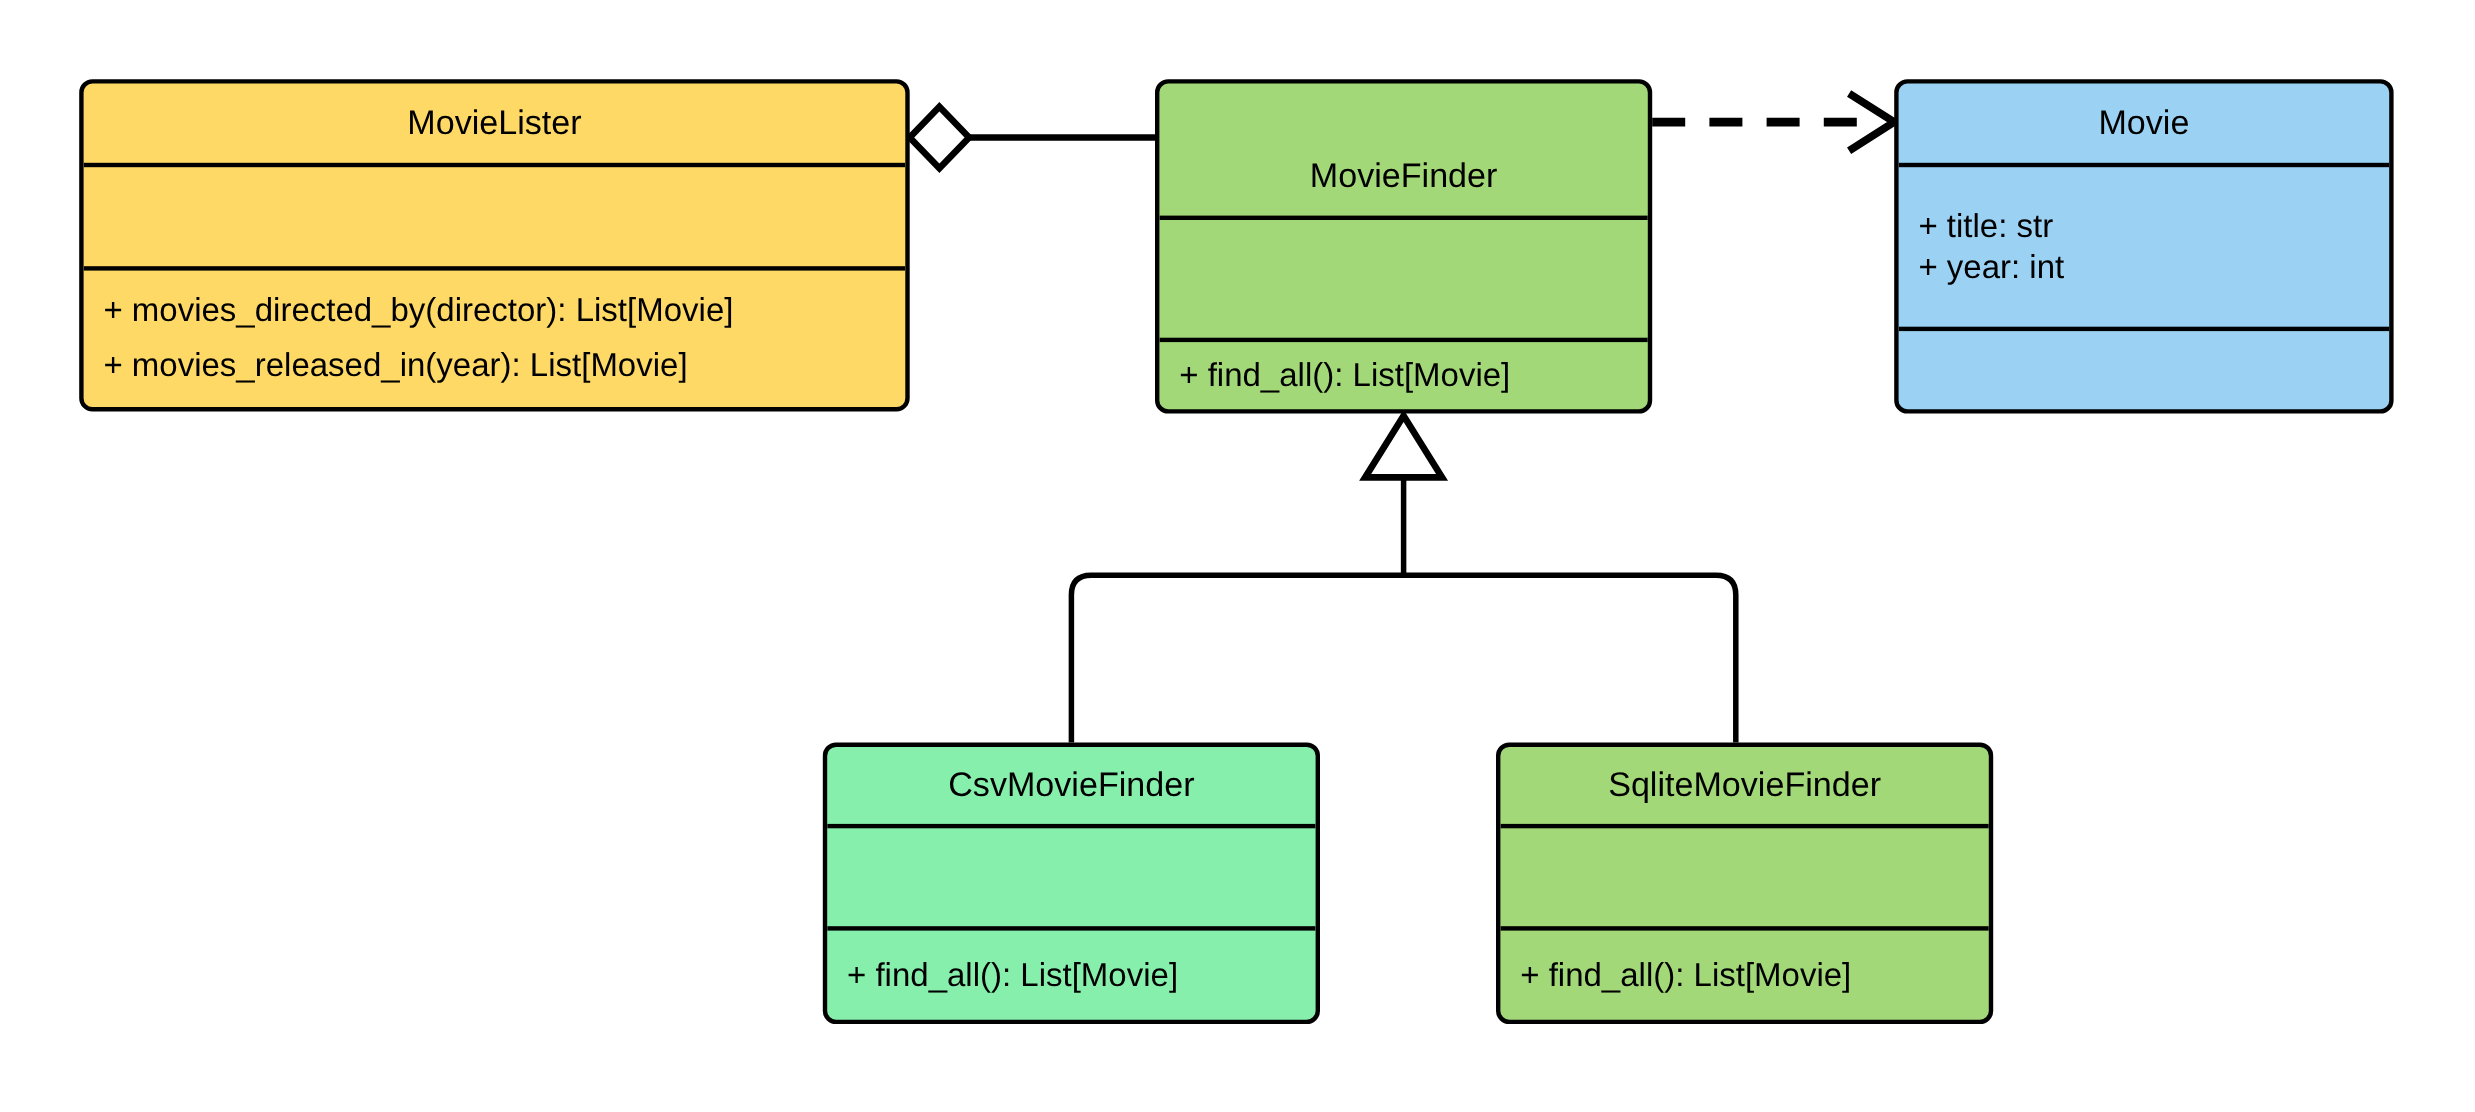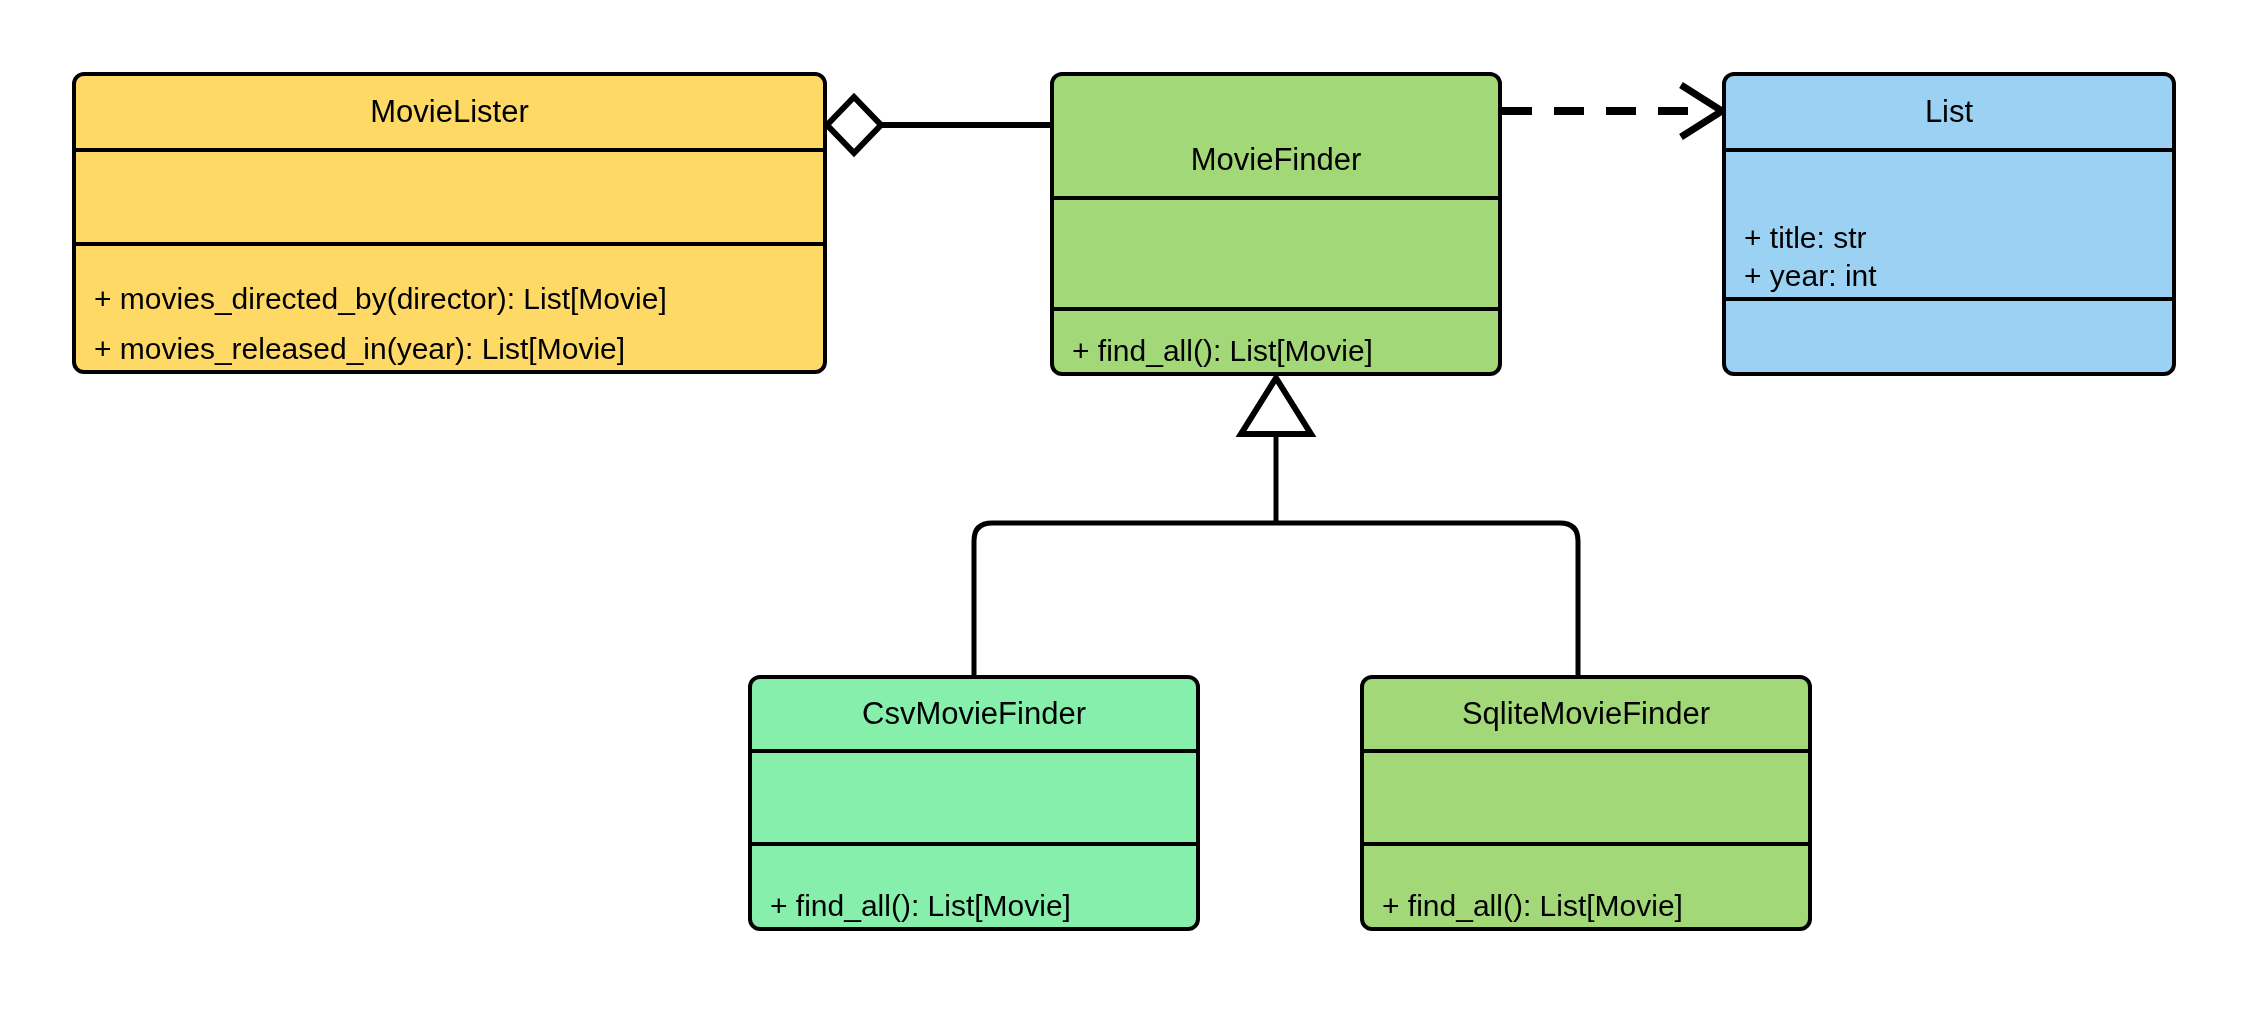--- a/index.html
+++ b/index.html
@@ -42,21 +42,20 @@
     display: flex;
     flex-direction: column;
     justify-content: center;
   }
   .compartment.name-compartment {
     align-items: center;
     justify-content: center;
   }
   .compartment.divided {
     border-top: 4px solid #000000;
-    justify-content: flex-end;
   }
   .class-name {
     font-size: 31px;
     color: #000000;
     line-height: 1.1;
     text-align: center;
     white-space: nowrap;
   }
   .member-line {
     font-size: 30px;
@@ -155,21 +154,21 @@
       <div class="class-name">MovieFinder</div>
     </div>
     <div class="compartment divided c2 members-block"></div>
     <div class="compartment divided c3 members-block">
       <div class="member-line">+ find_all(): List[Movie]</div>
     </div>
   </div>
 
   <div class="uml-class" id="node-movie">
     <div class="compartment name-compartment c1">
-      <div class="class-name">List</div>
+      <div class="class-name">Movie</div>
     </div>
     <div class="compartment divided c2 members-block">
       <div class="member-line">+ title: str</div>
       <div class="member-line">+ year: int</div>
     </div>
     <div class="compartment divided c3 members-block"></div>
   </div>
 
   <div class="uml-class" id="node-csvmoviefinder">
     <div class="compartment name-compartment c1">

